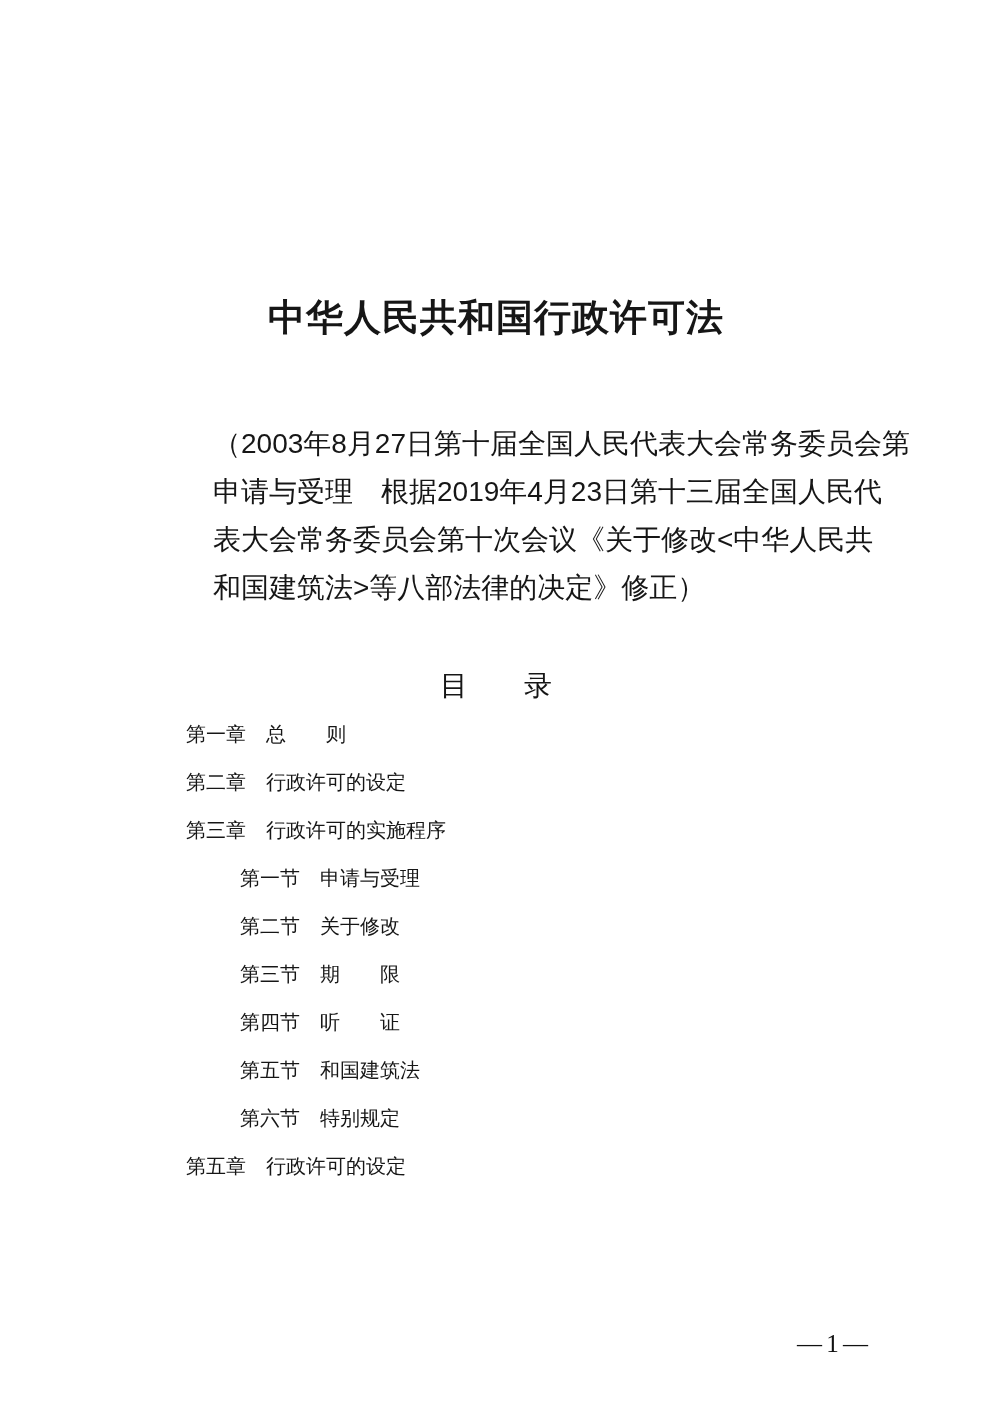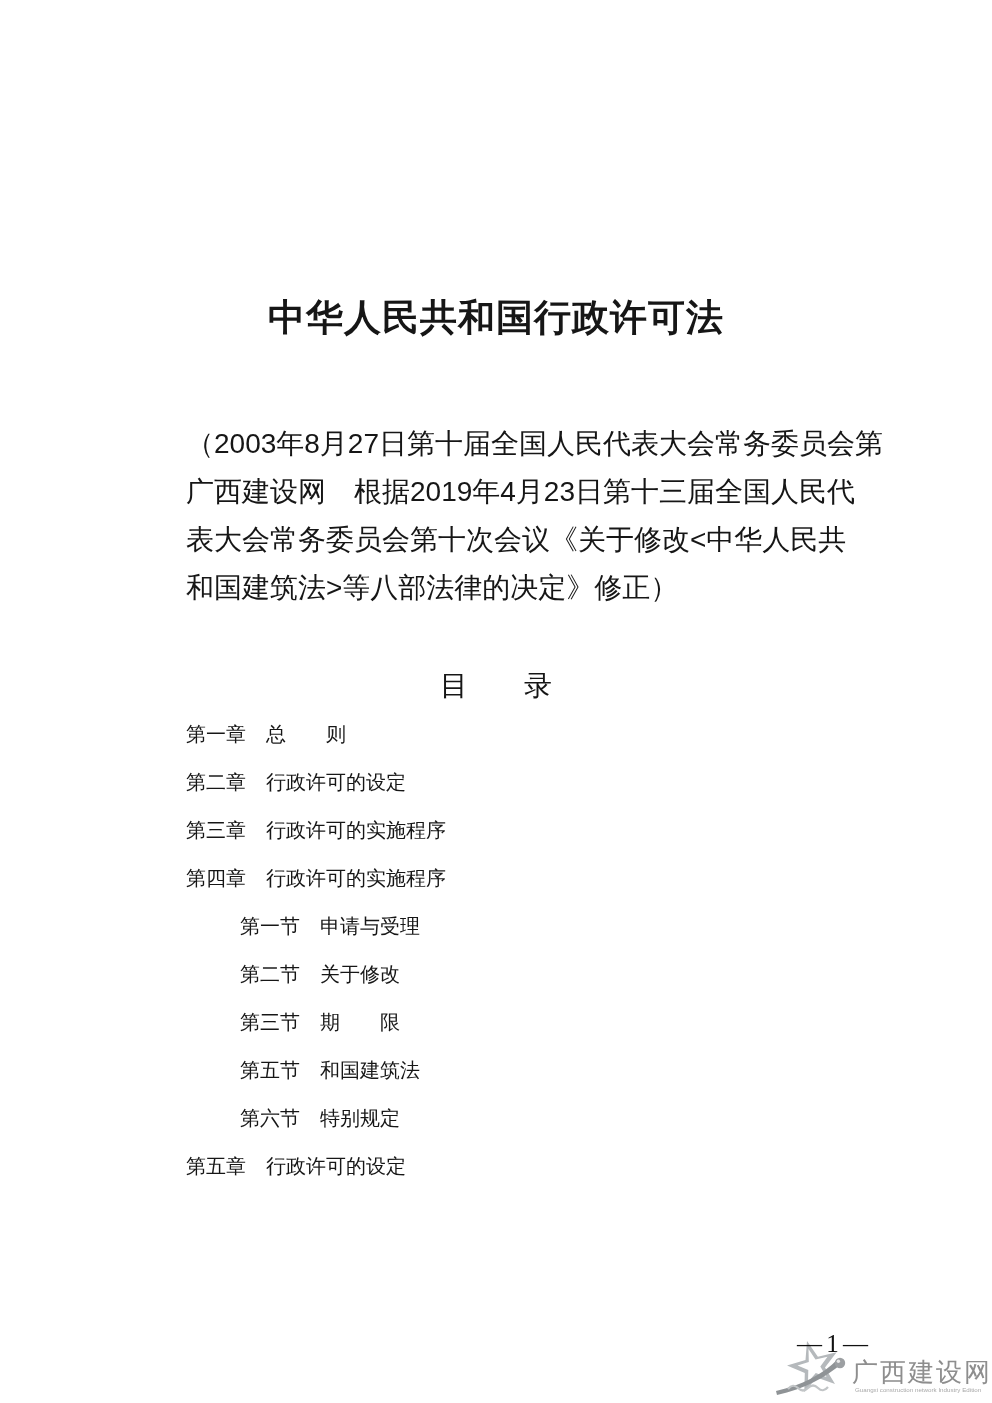--- a/index.html
+++ b/index.html
@@ -29,21 +29,21 @@
 
   .intro {
     position: absolute;
     top: 420px;
     left: 186px;
     width: 660px;
     font-size: 28px;
     line-height: 48px;
     white-space: nowrap;
   }
-  .intro-line { height: 48px; }
+  .intro-line { height: 48px; margin-left: 27px; }
 
   .toc-heading {
     position: absolute;
     top: 662px;
     left: 0;
     width: 100%;
     text-align: center;
     font-size: 28px;
     line-height: 48px;
     font-weight: 500;
@@ -95,53 +95,36 @@
 </style>
 </head>
 <body>
 
 <div class="page">
 
   <h1 class="doc-title">中华人民共和国行政许可法</h1>
 
   <div class="intro">
     <div class="intro-line">（2003年8月27日第十届全国人民代表大会常务委员会第</div>
-    <div class="intro-line">广西建设网　根据2019年4月23日第十三届全国人民代</div>
+    <div class="intro-line">申请与受理　根据2019年4月23日第十三届全国人民代</div>
     <div class="intro-line">表大会常务委员会第十次会议《关于修改&lt;中华人民共</div>
     <div class="intro-line">和国建筑法&gt;等八部法律的决定》修正）</div>
   </div>
 
   <div class="toc-heading">目　　录</div>
 
   <nav class="toc">
     <div class="toc-entry lvl0">第一章　总　　则</div>
     <div class="toc-entry lvl0">第二章　行政许可的设定</div>
     <div class="toc-entry lvl0">第三章　行政许可的实施程序</div>
-    <div class="toc-entry lvl0">第四章　行政许可的实施程序</div>
     <div class="toc-entry lvl1">第一节　申请与受理</div>
     <div class="toc-entry lvl1">第二节　关于修改</div>
     <div class="toc-entry lvl1">第三节　期　　限</div>
+    <div class="toc-entry lvl1">第四节　听　　证</div>
     <div class="toc-entry lvl1">第五节　和国建筑法</div>
     <div class="toc-entry lvl1">第六节　特别规定</div>
     <div class="toc-entry lvl0">第五章　行政许可的设定</div>
   </nav>
 
   <div class="page-number">— 1 —</div>
 
-  <div class="watermark">
-    <svg class="star-logo" width="105" height="62" viewBox="0 0 105 62" xmlns="http://www.w3.org/2000/svg">
-
-      <polygon points="35,3.9 45.9,19.7 64.6,15.3 53,30.6 63,47 44.8,40.6 32.3,55.2 32.8,36 15,28.6 33.5,23.1" fill="#b5b9bc"></polygon>
-
-      <polygon points="36.5,12 43.5,22.5 55.5,19.8 48.3,29.6 54.5,40 43.8,36 36,45 36.3,33 25.5,28.5 36.8,25" fill="#ffffff"></polygon>
-
-      <path d="M4,54 C30,48 50,38 66,22 L70,26 C55,40 32,52 5,58 Z" fill="#8f9396"></path>
-
-      <circle cx="68" cy="26" r="5.2" fill="#9c9fa2"></circle>
-      <circle cx="66.4" cy="24.2" r="1.7" fill="#e8e8e8"></circle>
-
-      <path d="M16,52 q5,-6 10,-1 t10,0 t10,0 t10,-1" stroke="#c2c5c7" stroke-width="2.2" fill="none"></path>
-    </svg>
-    <div class="wm-name">广西建设网</div>
-    <div class="wm-sub">Guangxi construction network Industry Edition</div>
-  </div>
 
 </div>
 
 </body></html>

